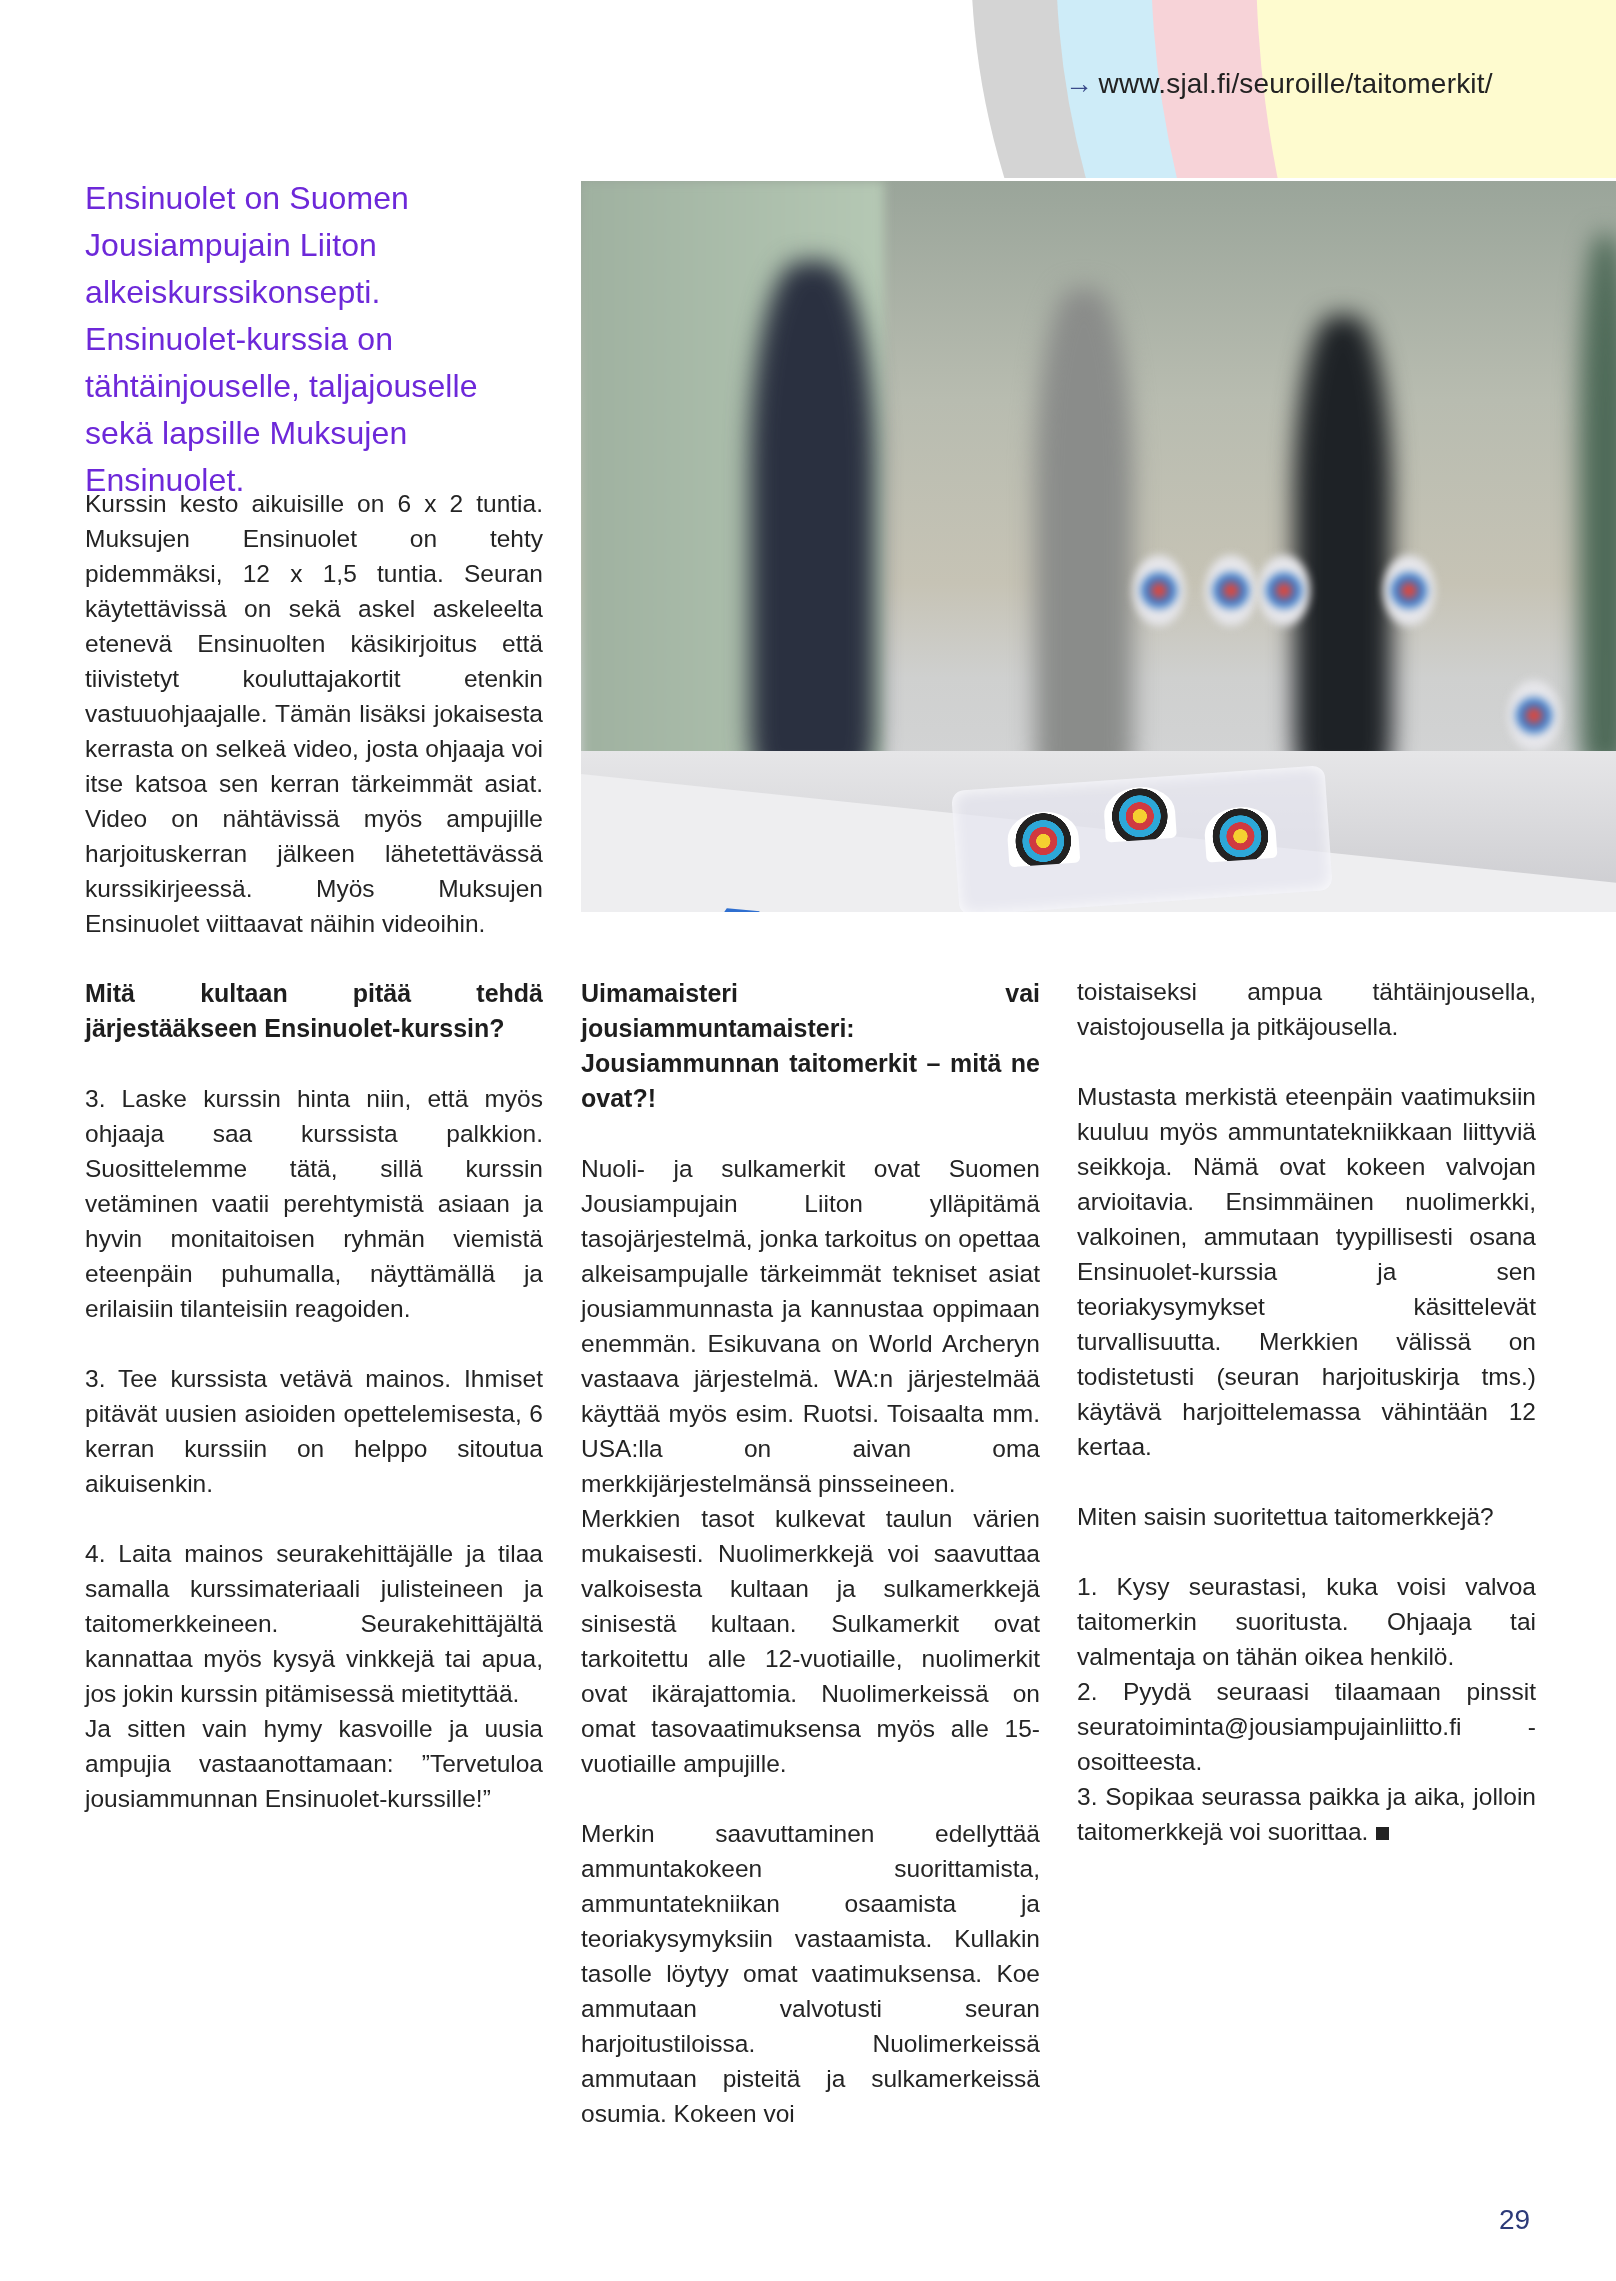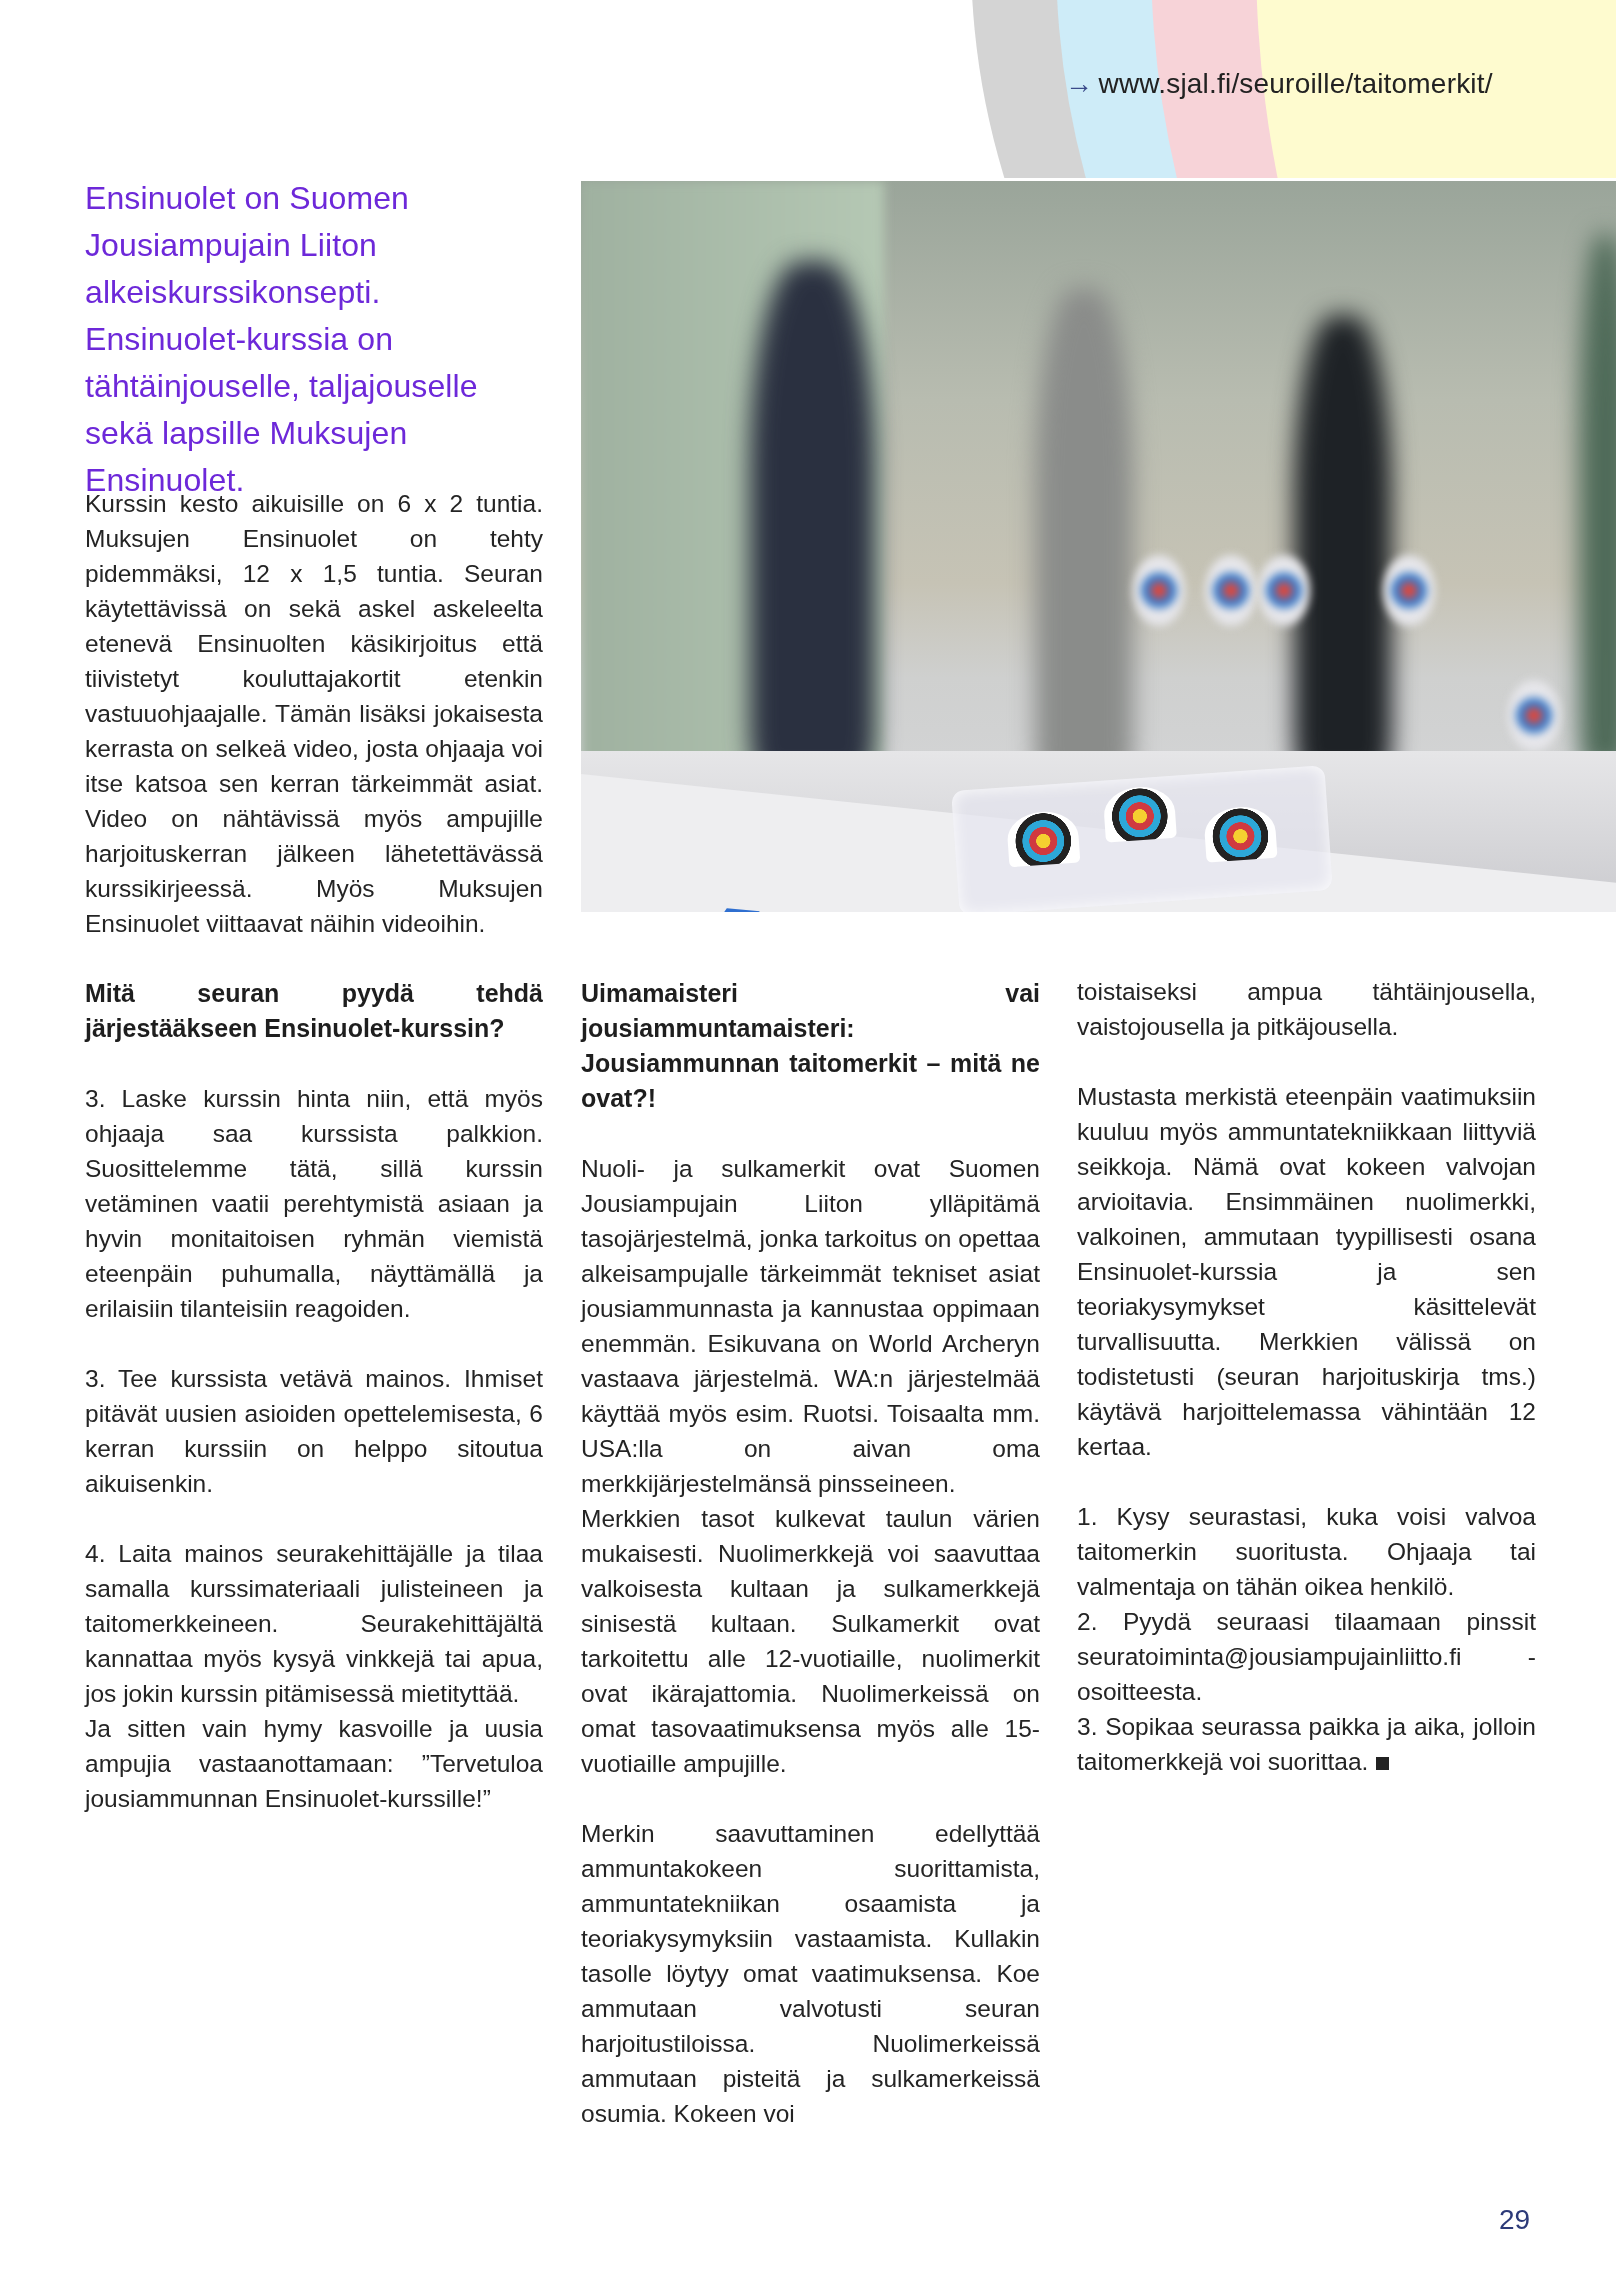--- a/index.html
+++ b/index.html
@@ -95,36 +95,37 @@
     <div class="pin" style="left:53px;"></div>
     <div class="pin" style="left:151px;top:9px;"></div>
     <div class="pin" style="left:250px;top:36px;"></div>
   </div>
 </div>
 
 <div class="col intro">Ensinuolet on Suomen Jousiampujain Liiton alkeiskurssikonsepti. Ensinuolet-kurssia on tähtäinjouselle, taljajouselle sekä lapsille Muksujen Ensinuolet.</div>
 
 <div class="col col1 body-text">
   <p>Kurssin kesto aikuisille on 6 x 2 tuntia. Muksujen Ensinuolet on tehty pidemmäksi, 12 x 1,5 tuntia. Seuran käytettävissä on sekä askel askeleelta etenevä Ensinuolten käsikirjoitus että tiivistetyt kouluttajakortit etenkin vastuuohjaajalle. Tämän lisäksi jokaisesta kerrasta on selkeä video, josta ohjaaja voi itse katsoa sen kerran tärkeimmät asiat. Video on nähtävissä myös ampujille harjoituskerran jälkeen lähetettävässä kurssikirjeessä. Myös Muksujen Ensinuolet viittaavat näihin videoihin.</p>
-  <h3>Mitä seuran pyydä tehdä järjestääkseen Ensinuolet-kurssin?</h3>
+  <h3>Mitä kultaan pitää tehdä järjestääkseen Ensinuolet-kurssin?</h3>
   <p>3. Laske kurssin hinta niin, että myös ohjaaja saa kurssista palkkion. Suosittelemme tätä, sillä kurssin vetäminen vaatii perehtymistä asiaan ja hyvin monitaitoisen ryhmän viemistä eteenpäin puhumalla, näyttämällä ja erilaisiin tilanteisiin reagoiden.</p>
   <p>3. Tee kurssista vetävä mainos. Ihmiset pitävät uusien asioiden opettelemisesta, 6 kerran kurssiin on helppo sitoutua aikuisenkin.</p>
   <p class="tight">4. Laita mainos seurakehittäjälle ja tilaa samalla kurssimateriaali julisteineen ja taitomerkkeineen. Seurakehittäjältä kannattaa myös kysyä vinkkejä tai apua, jos jokin kurssin pitämisessä mietityttää.</p>
   <p class="tight">Ja sitten vain hymy kasvoille ja uusia ampujia vastaanottamaan: ”Tervetuloa jousiammunnan Ensinuolet-kurssille!”</p>
 </div>
 
 <div class="col col2 body-text">
   <h3>Uimamaisteri vai jousiammuntamaisteri: Jousiammunnan taitomerkit – mitä ne ovat?!</h3>
   <p class="tight">Nuoli- ja sulkamerkit ovat Suomen Jousiampujain Liiton ylläpitämä tasojärjestelmä, jonka tarkoitus on opettaa alkeisampujalle tärkeimmät tekniset asiat jousiammunnasta ja kannustaa oppimaan enemmän. Esikuvana on World Archeryn vastaava järjestelmä. WA:n järjestelmää käyttää myös esim. Ruotsi. Toisaalta mm. USA:lla on aivan oma merkkijärjestelmänsä pinsseineen.</p>
   <p>Merkkien tasot kulkevat taulun värien mukaisesti. Nuolimerkkejä voi saavuttaa valkoisesta kultaan ja sulkamerkkejä sinisestä kultaan. Sulkamerkit ovat tarkoitettu alle 12-vuotiaille, nuolimerkit ovat ikärajattomia. Nuolimerkeissä on omat tasovaatimuksensa myös alle 15-vuotiaille ampujille.</p>
   <p>Merkin saavuttaminen edellyttää ammuntakokeen suorittamista, ammuntatekniikan osaamista ja teoriakysymyksiin vastaamista. Kullakin tasolle löytyy omat vaatimuksensa. Koe ammutaan valvotusti seuran harjoitustiloissa. Nuolimerkeissä ammutaan pisteitä ja sulkamerkeissä osumia. Kokeen voi</p>
 </div>
 
 <div class="col col3 body-text">
   <p>toistaiseksi ampua tähtäinjousella, vaistojousella ja pitkäjousella.</p>
   <p>Mustasta merkistä eteenpäin vaatimuksiin kuuluu myös ammuntatekniikkaan liittyviä seikkoja. Nämä ovat kokeen valvojan arvioitavia. Ensimmäinen nuolimerkki, valkoinen, ammutaan tyypillisesti osana Ensinuolet-kurssia ja sen teoriakysymykset käsittelevät turvallisuutta. Merkkien välissä on todistetusti (seuran harjoituskirja tms.) käytävä harjoittelemassa vähintään 12 kertaa.</p>
+  <p>Miten saisin suoritettua taitomerkkejä?</p>
   <p class="tight">1.  Kysy seurastasi, kuka voisi valvoa taitomerkin suoritusta. Ohjaaja tai valmentaja on tähän oikea henkilö.</p>
   <p class="tight">2. Pyydä seuraasi tilaamaan pinssit seuratoiminta@jousiampujainliitto.fi -osoitteesta.</p>
   <p class="tight"><span>3. Sopikaa seurassa paikka ja aika, jolloin taitomerkkejä voi suorittaa.</span><span class="endmark"></span></p>
 </div>
 
 <div class="page-number">29</div>
 
 
 </body></html>

